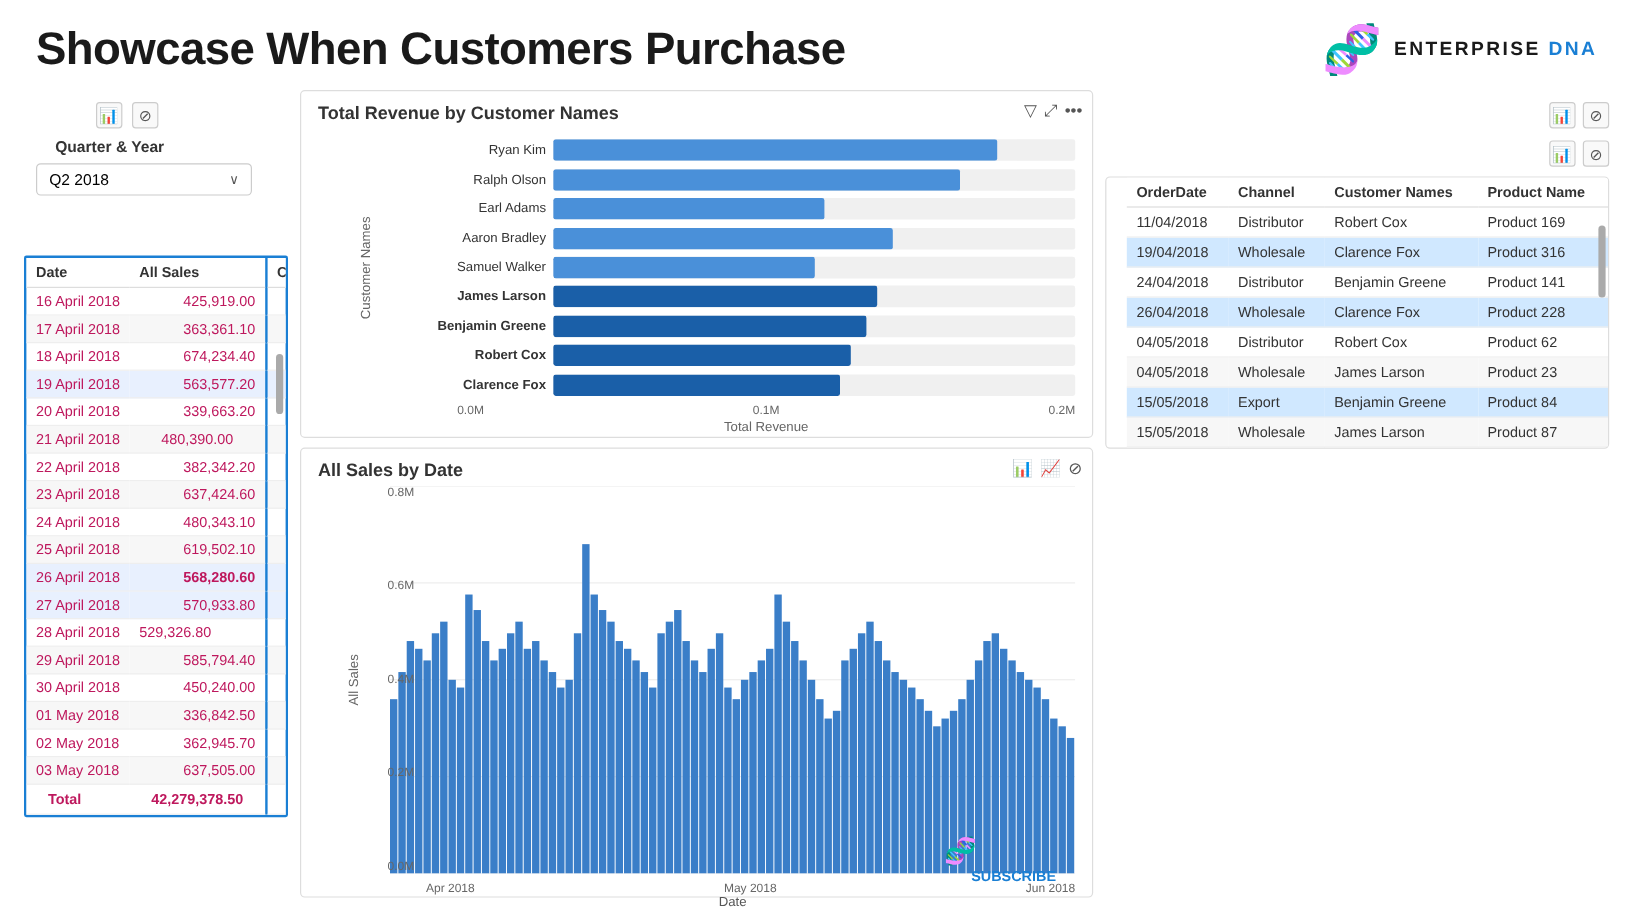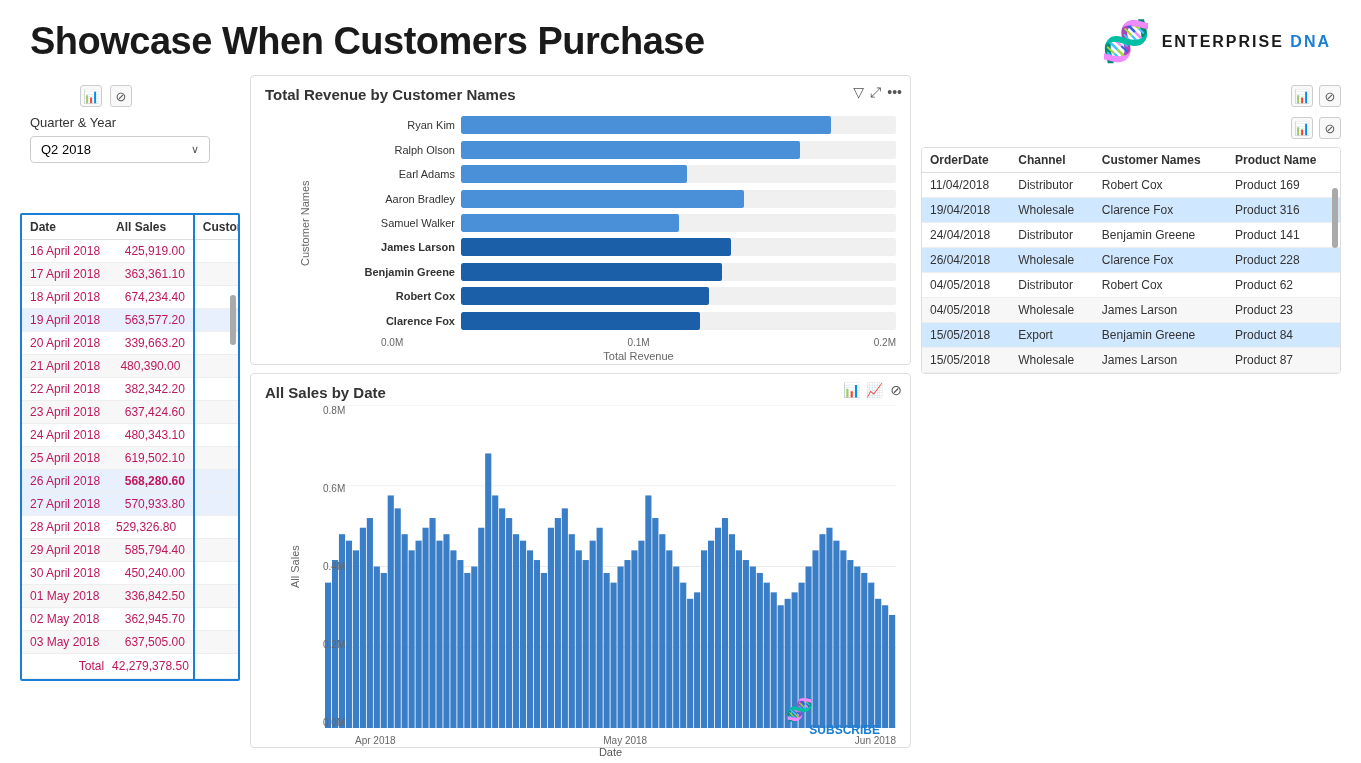--- a/index.html
+++ b/index.html
@@ -10,30 +10,30 @@
     .header-title { font-size: 38px; font-weight: 900; color: #1a1a1a; letter-spacing: -0.5px; }
     .logo-area { display: flex; align-items: center; gap: 10px; }
 
     
     .main { display: flex; flex-direction: row; gap: 0; padding: 0 20px; height: calc(763px - 90px); }
 
     
     .left-panel { width: 220px; flex-shrink: 0; padding-top: 10px; }
     .panel-icons { display: flex; align-items: center; gap: 8px; margin-bottom: 8px; margin-left: 60px; }
     .icon-btn { width: 22px; height: 22px; border: 1px solid #ccc; border-radius: 3px; display: flex; align-items: center; justify-content: center; font-size: 13px; cursor: pointer; color: #555; background: #f9f9f9; }
-    .filter-label { font-size: 13px; font-weight: 400; color: #333; margin-bottom: 6px; margin-left: 10px; }
+    .filter-label { font-size: 13px; font-weight: 700; color: #333; margin-bottom: 6px; margin-left: 26px; }
     .dropdown-select { display: flex; align-items: center; justify-content: space-between; border: 1px solid #ccc; border-radius: 4px; padding: 5px 10px; width: 180px; margin-left: 10px; cursor: pointer; font-size: 13px; background: #fff; }
     .dropdown-arrow { font-size: 11px; color: #555; }
     .table-outer { border: 2px solid #1a7fd4; border-radius: 2px; overflow: hidden; margin-top: 8px; background: #fff; }
     .table-inner { width: 100%; border-collapse: collapse; font-size: 12px; }
     .table-inner th { background: #fff; text-align: left; padding: 5px 8px; font-weight: 700; color: #333; border-bottom: 1px solid #ddd; white-space: nowrap; }
     .table-inner td { padding: 4px 8px; color: #be185d; border-bottom: 1px solid #eee; white-space: nowrap; }
     .table-inner tr:nth-child(even) td { background: #f7f7f7; }
     .table-inner tr.selected td { background: #e8f0fe; }
-    .table-inner tfoot td { font-weight: 400; background: #fff; border-top: 1px solid #bbb; padding: 5px 4px; text-align: right; }
+    .table-inner tfoot td { font-weight: 700; background: #fff; border-top: 1px solid #bbb; padding: 5px 18px; }
 
     
     .middle-panel { flex: 1; display: flex; flex-direction: column; gap: 8px; padding: 0 10px; }
 
     
     .chart-box { border: 1px solid #ddd; border-radius: 4px; padding: 10px 14px 8px 14px; background: #fff; position: relative; }
     .chart-title { font-size: 15px; font-weight: 600; color: #333; margin-bottom: 10px; }
     .chart-icons { position: absolute; top: 8px; right: 8px; display: flex; gap: 6px; }
     .bar-chart-area { display: flex; flex-direction: row; height: 220px; }
     .bar-chart-ylabel { writing-mode: vertical-rl; transform: rotate(180deg); font-size: 11px; color: #666; display: flex; align-items: center; justify-content: center; width: 80px; text-align: center; }
@@ -51,21 +51,21 @@
     .area-chart-box { border: 1px solid #ddd; border-radius: 4px; padding: 10px 14px 8px 14px; background: #fff; position: relative; flex: 1; }
     .area-chart-title { font-size: 15px; font-weight: 600; color: #333; margin-bottom: 4px; }
     .area-chart-icons { position: absolute; top: 8px; right: 8px; display: flex; gap: 6px; }
     .area-chart-content { display: flex; flex-direction: row; height: calc(100% - 32px); }
     .area-ylabel { writing-mode: vertical-rl; transform: rotate(180deg); font-size: 11px; color: #666; display: flex; align-items: center; justify-content: center; width: 60px; }
     .area-svg-wrap { flex: 1; position: relative; }
     .area-svg-wrap svg { width: 100%; height: 100%; }
 
     
     .right-panel { width: 420px; flex-shrink: 0; padding-top: 10px; display: flex; flex-direction: column; gap: 8px; }
-    .detail-table { border: 1px solid #ddd; border-radius: 4px; background: #fff; overflow: hidden; }
+    .detail-table { border: 1px solid #ddd; border-radius: 4px; background: #fff; overflow: hidden; padding-left: 17px; }
     .detail-table table { width: 100%; border-collapse: collapse; font-size: 12px; }
     .detail-table th { padding: 5px 8px; font-weight: 700; color: #333; border-bottom: 1px solid #ddd; white-space: nowrap; text-align: left; background: #fff; }
     .detail-table td { padding: 5px 8px; color: #333; border-bottom: 1px solid #eee; white-space: nowrap; }
     .detail-table tr:nth-child(even) td { background: #f7f7f7; }
     .detail-table tr.highlighted td { background: #d0e8ff; }
 
     .right-panel-top { display: flex; gap: 6px; justify-content: flex-end; }
   </style>
 </head>
 <body>

